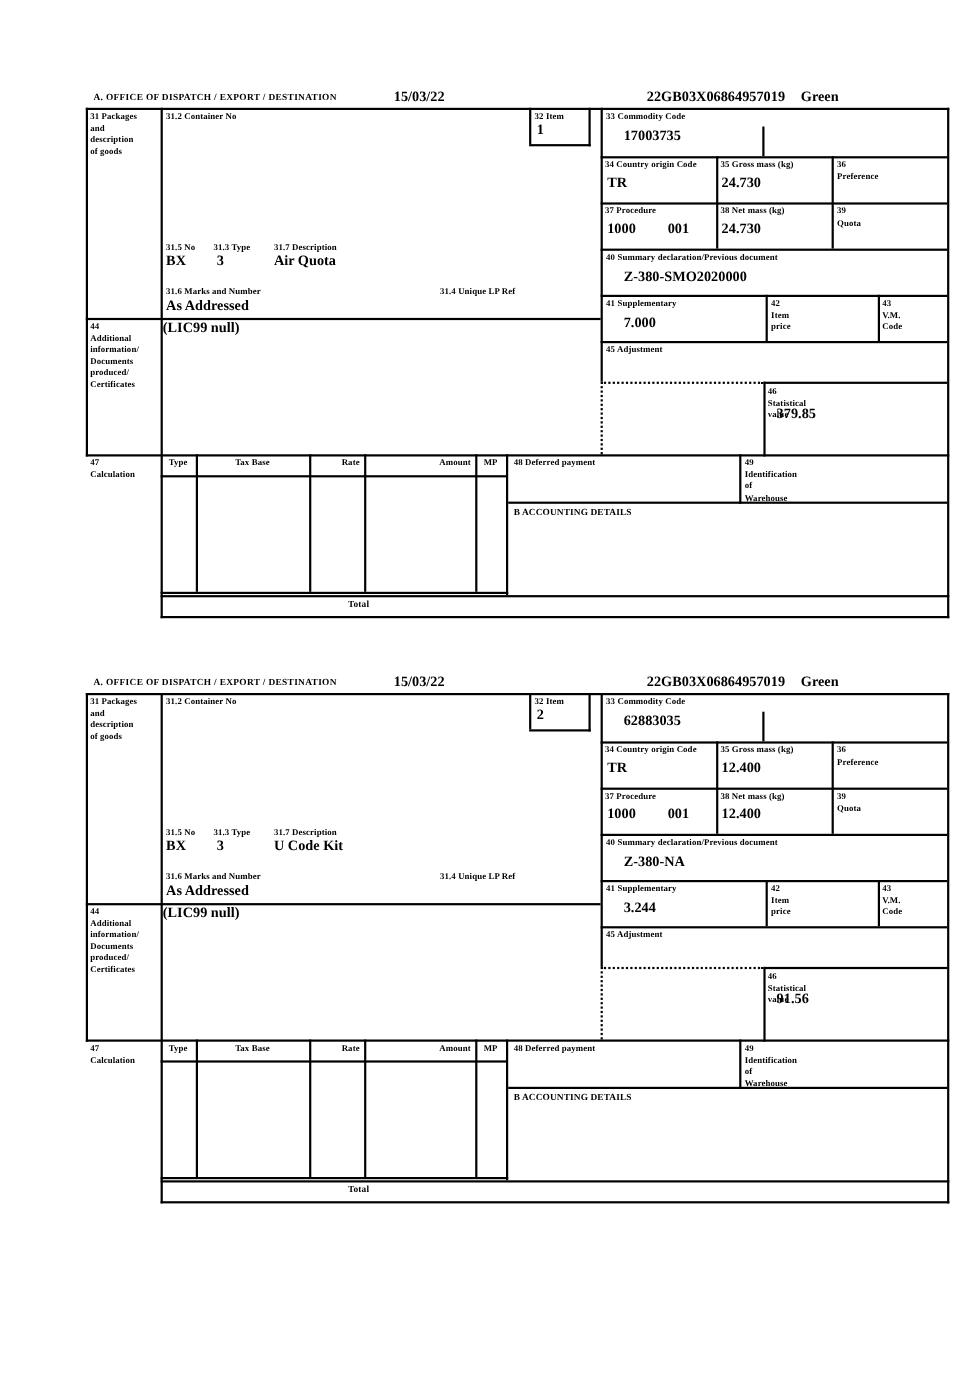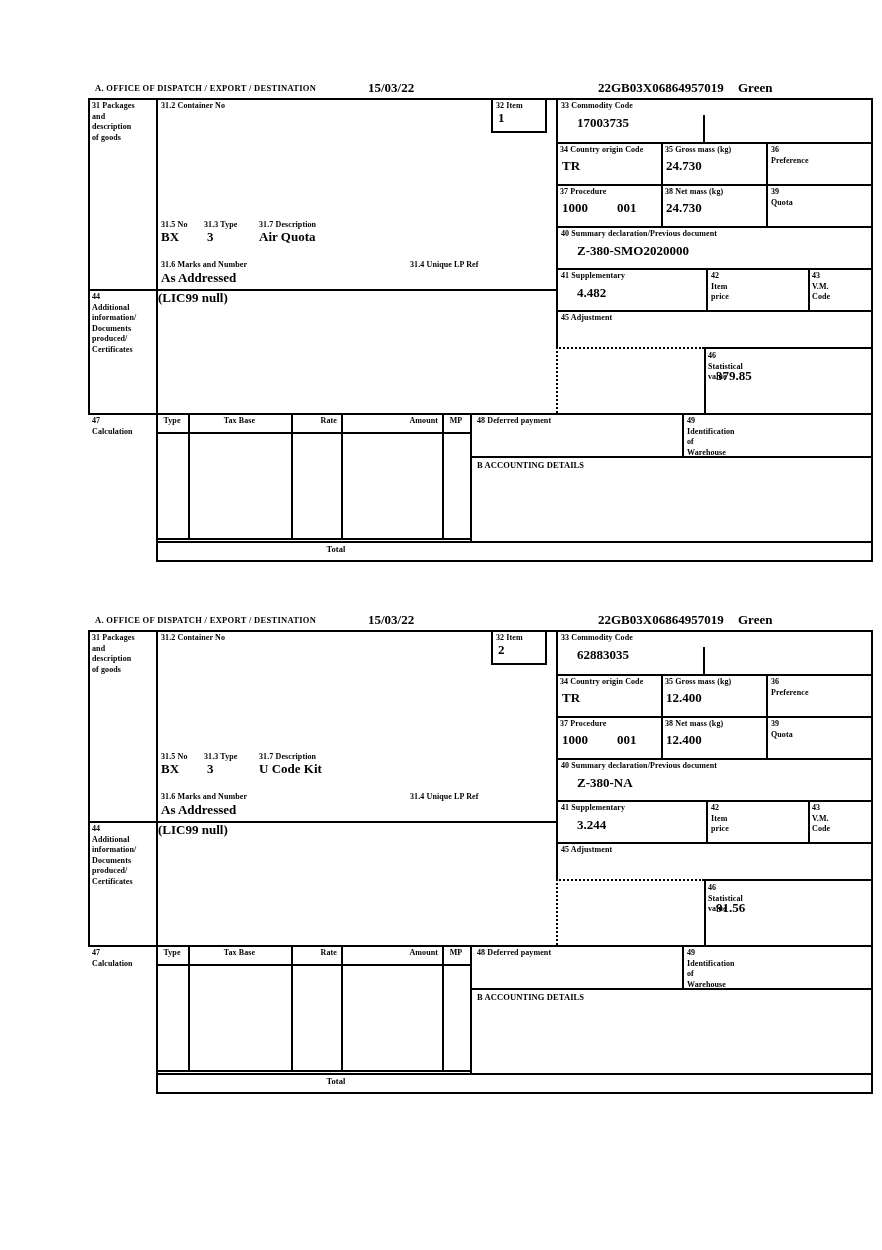--- a/index.html
+++ b/index.html
@@ -1,18 +1,18 @@
 <!DOCTYPE html>
 <html><head>
 <meta charset="utf-8">
 <style>
   html,body { margin:0; padding:0; background:#fff; }
   #doc { position:relative; width:882px; height:1250px; background:#fff;
          font-family:"Liberation Serif", serif; color:#000; overflow:hidden; }
-  .sec { position:absolute; left:10px; width:722px; height:482px;text-decoration:underline; }
+  .sec { position:absolute; left:0; width:722px; height:482px;text-decoration:underline; }
   .hl  { position:absolute; height:2px; background:#000; }
   .vl  { position:absolute; width:2px;  background:#000; }
   .hd  { position:absolute; height:0; border-top:2px dotted #000; }
   .vd  { position:absolute; width:0; border-left:2px dotted #000; }
   .lbl { position:absolute; font-size:8px; font-weight:bold; line-height:10.5px;
          white-space:pre-line; letter-spacing:0.1px; }
   .val { position:absolute; font-size:13px; font-weight:bold; line-height:15px;
          white-space:pre; }
   .t   { font-size:8.5px; letter-spacing:0.3px; }
   .b   { font-size:8.5px; }
@@ -101,21 +101,21 @@
     <span class="lbl" style="left:761px;top:65px">36 Preference</span>
     <span class="lbl" style="left:550px;top:107px">37 Procedure</span>
     <span class="val" style="left:552px;top:120px">1000</span>
     <span class="val" style="left:607px;top:120px">001</span>
     <span class="lbl" style="left:655px;top:107px">38 Net mass (kg)</span>
     <span class="val" style="left:656px;top:120px">24.730</span>
     <span class="lbl" style="left:761px;top:107px">39 Quota</span>
     <span class="lbl" style="left:551px;top:149px">40 Summary declaration/Previous document</span>
     <span class="val" style="left:567px;top:163px">Z-380-SMO2020000</span>
     <span class="lbl" style="left:551px;top:191px">41 Supplementary</span>
-    <span class="val" style="left:567px;top:205px">4.482</span>
+    <span class="val" style="left:567px;top:205px">7.000</span>
     <span class="lbl" style="left:701px;top:191px">42 Item price</span>
     <span class="lbl" style="left:802px;top:191px">43 V.M. Code</span>
     <span class="lbl" style="left:551px;top:233px">45 Adjustment</span>
     <span class="lbl" style="left:698px;top:271px">46 Statistical value</span>
     <span class="val" style="left:706px;top:288px">379.85</span>
 
     <div class="lbl" style="left:146px;top:336px;width:32px;text-align:center">Type</div>
     <div class="lbl" style="left:178px;top:336px;width:103px;text-align:center">Tax Base</div>
     <div class="lbl" style="left:281px;top:336px;width:46px;text-align:right">Rate</div>
     <div class="lbl" style="left:331px;top:336px;width:97px;text-align:right">Amount</div>

